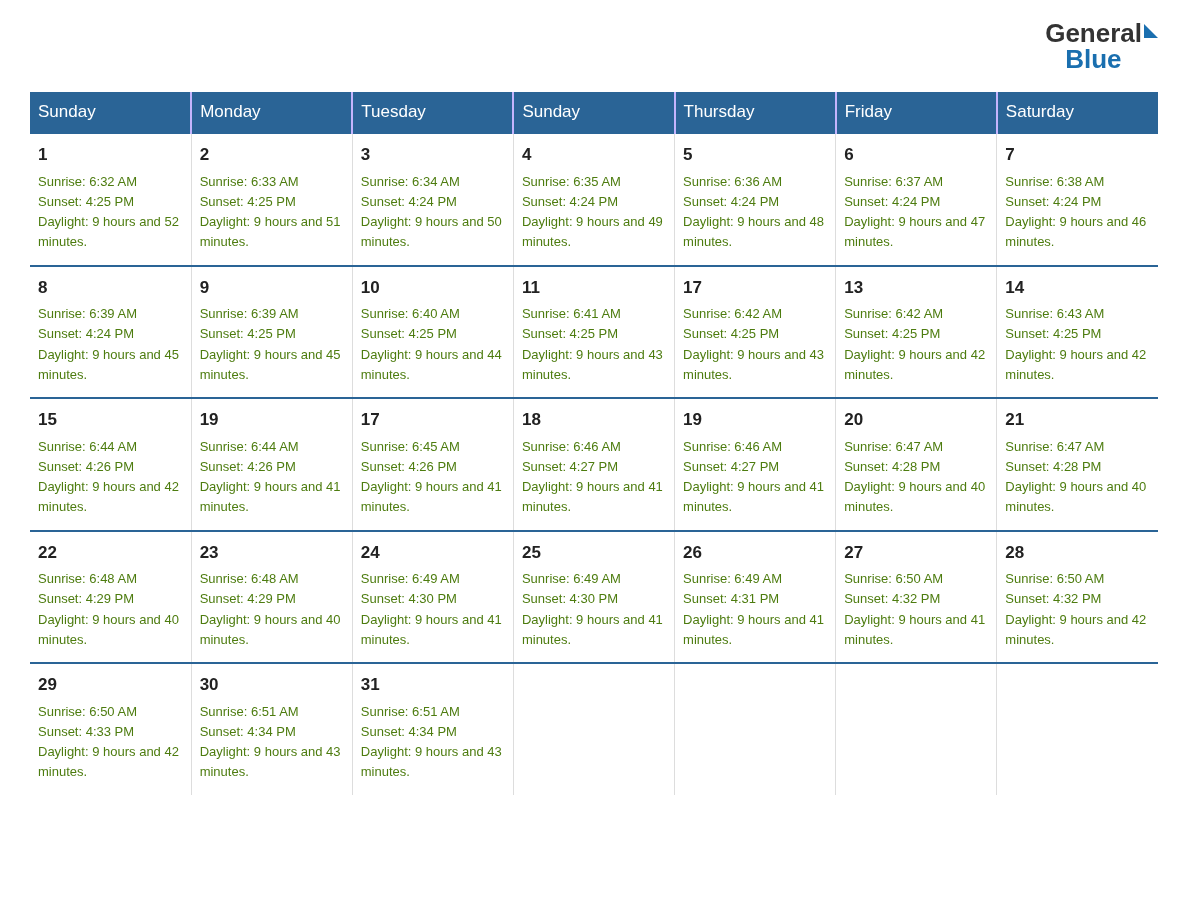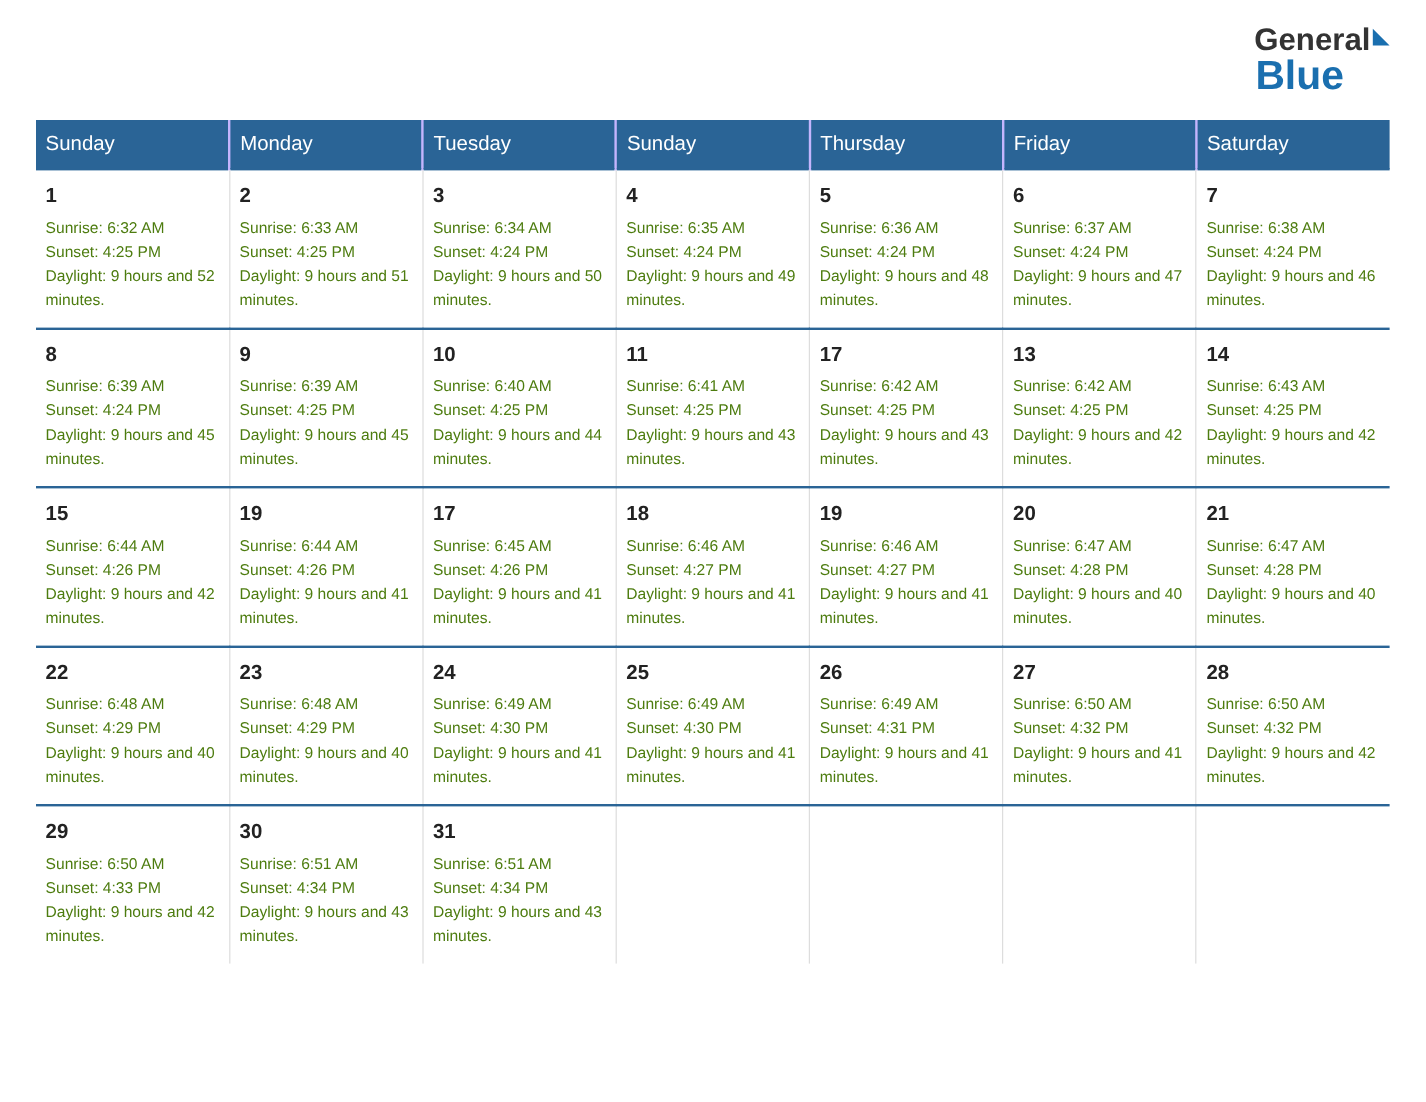--- a/index.html
+++ b/index.html
@@ -37,24 +37,24 @@
     .logo-wrapper {
       display: flex;
       flex-direction: column;
     }
     .logo-line1 {
       display: flex;
       align-items: center;
     }
     .logo-line2 {
       color: #1a6faf;
-      font-size: 34px;
+      font-size: 26px;
       font-weight: bold;
       line-height: 1;
-      margin-left: 1px;
+      margin-left: 20px;
     }
     .title-block {
       text-align: right;
     }
     .calendar-title {
       font-size: 52px;
       font-weight: bold;
       color: #222;
       line-height: 1.1;
     }

